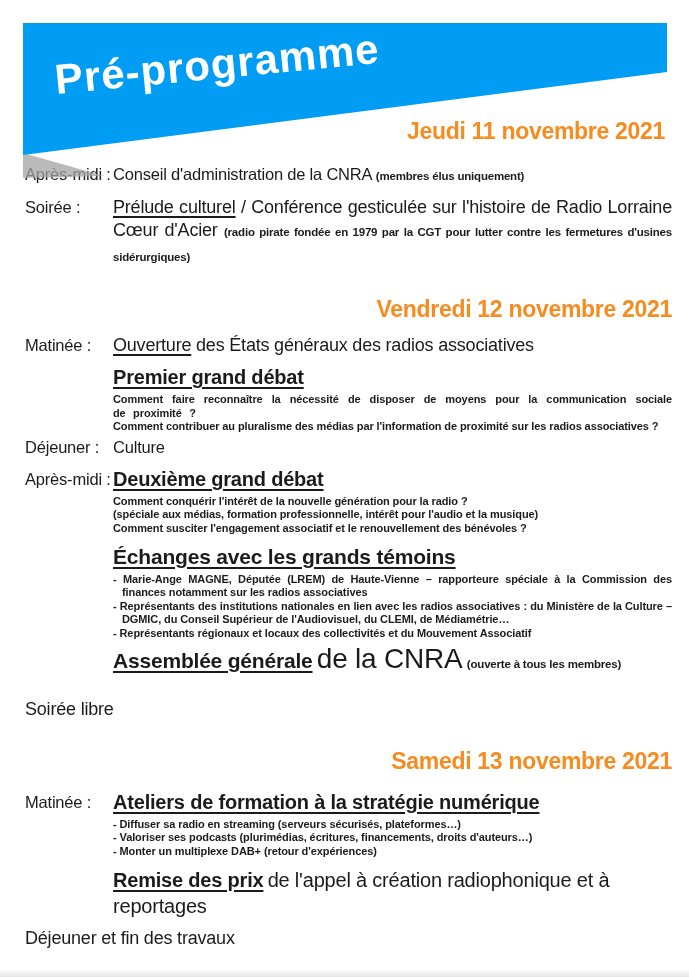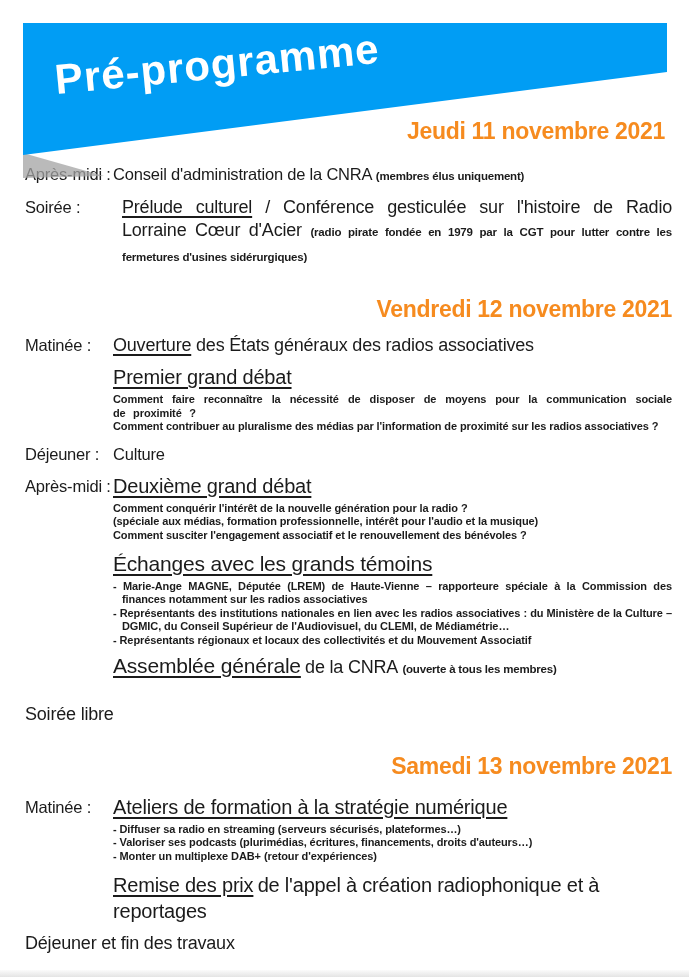--- a/index.html
+++ b/index.html
@@ -32,23 +32,23 @@
     text-align:right; line-height:28px;
   }
   .date-jeudi { position:absolute; right:24px; top:117px; }
   
   .page-body { padding:0 17px 0 25px; }
   .row { display:flex; align-items:flex-start; }
   .label { flex:0 0 88px; font-size:16.5px; line-height:inherit; }
   .content { flex:1 1 auto; min-width:0; }
   .t16 { font-size:16.5px; }
   .t18 { font-size:18px; }
-  .t21 { font-size:18px; }
+  .t21 { font-size:28px; }
   .h3 {
-    font-size:20px; font-weight:400;
+    font-size:20px; font-weight:700;
     text-decoration:underline; text-decoration-thickness:2px; text-underline-offset:3px;
   }
   .h3big { font-size:21px; }
   .u {
     text-decoration:underline; text-decoration-thickness:1.8px; text-underline-offset:3px;
   }
   .note { font-size:11.5px; font-weight:700;margin-top:8px; }
   .small { font-size:11px; font-weight:700; line-height:13.6px; letter-spacing:-0.1px; }
   .just { text-align:justify; }
   .wsp { word-spacing:4.5px; }
@@ -73,21 +73,21 @@
 <div class="page-body">
 
   <div class="row" style="margin-top:6px; line-height:21px;">
     <div class="label">Après-midi :</div>
     <div class="content t16">
       <span>Conseil d'administration de la CNRA</span>
       <span class="note">(membres élus uniquement)</span>
     </div>
   </div>
 
-  <div class="row" style="margin-top:9px; line-height:23px;gap:9px;">
+  <div class="row" style="margin-top:9px; line-height:23px;">
     <div class="label">Soirée :</div>
     <div class="content t18 just">
       <span class="u">Prélude culturel</span>
       <span>/ Conférence gesticulée sur l'histoire de Radio Lorraine Cœur d'Acier</span>
       <span class="note">(radio pirate fondée en 1979 par la CGT pour lutter contre les fermetures d'usines sidérurgiques)</span>
     </div>
   </div>
 
   <div class="date-heading" style="margin-top:26px;">Vendredi 12 novembre 2021</div>
 
@@ -98,21 +98,21 @@
       <span>des États généraux des radios associatives</span>
     </div>
   </div>
 
   <div class="indent h3" style="margin-top:7px; line-height:26px;">Premier grand débat</div>
   <div class="indent" style="margin-top:3px;">
     <p class="small just wsp">Comment faire reconnaître la nécessité de disposer de moyens pour la communication sociale de proximité ?</p>
     <p class="small just">Comment contribuer au pluralisme des médias par l'information de proximité sur les radios associatives ?</p>
   </div>
 
-  <div class="row" style="margin-top:9px; line-height:22px;">
+  <div class="row" style="margin-top:2px; line-height:22px;">
     <div class="label">Déjeuner :</div>
     <div class="content t16">Culture</div>
   </div>
 
   <div class="row" style="margin-top:8px; line-height:26px;">
     <div class="label">Après-midi :</div>
     <div class="content h3">Deuxième grand débat</div>
   </div>
   <div class="indent" style="margin-top:3px;">
     <p class="small">Comment conquérir l'intérêt de la nouvelle génération pour la radio ?</p>

